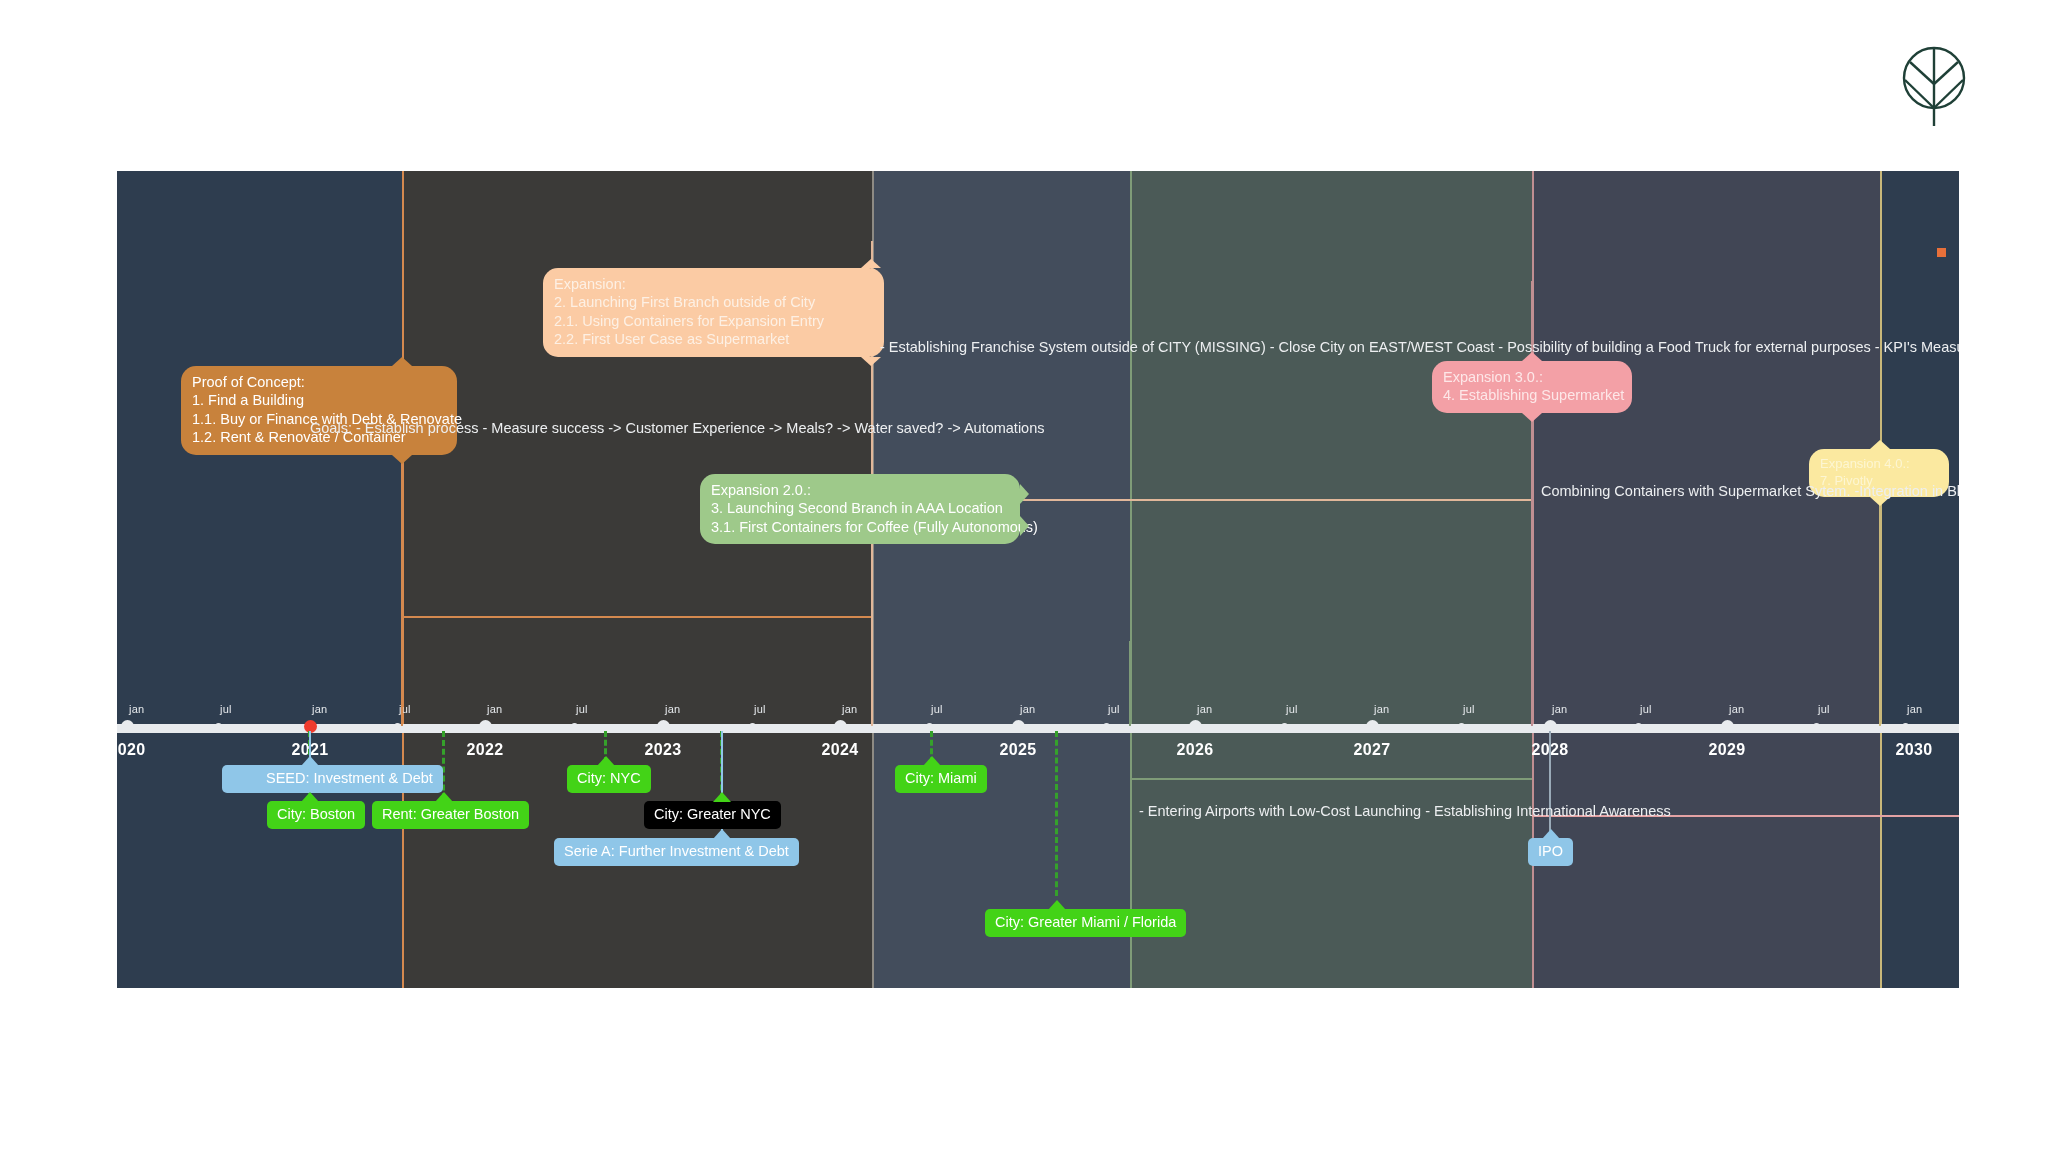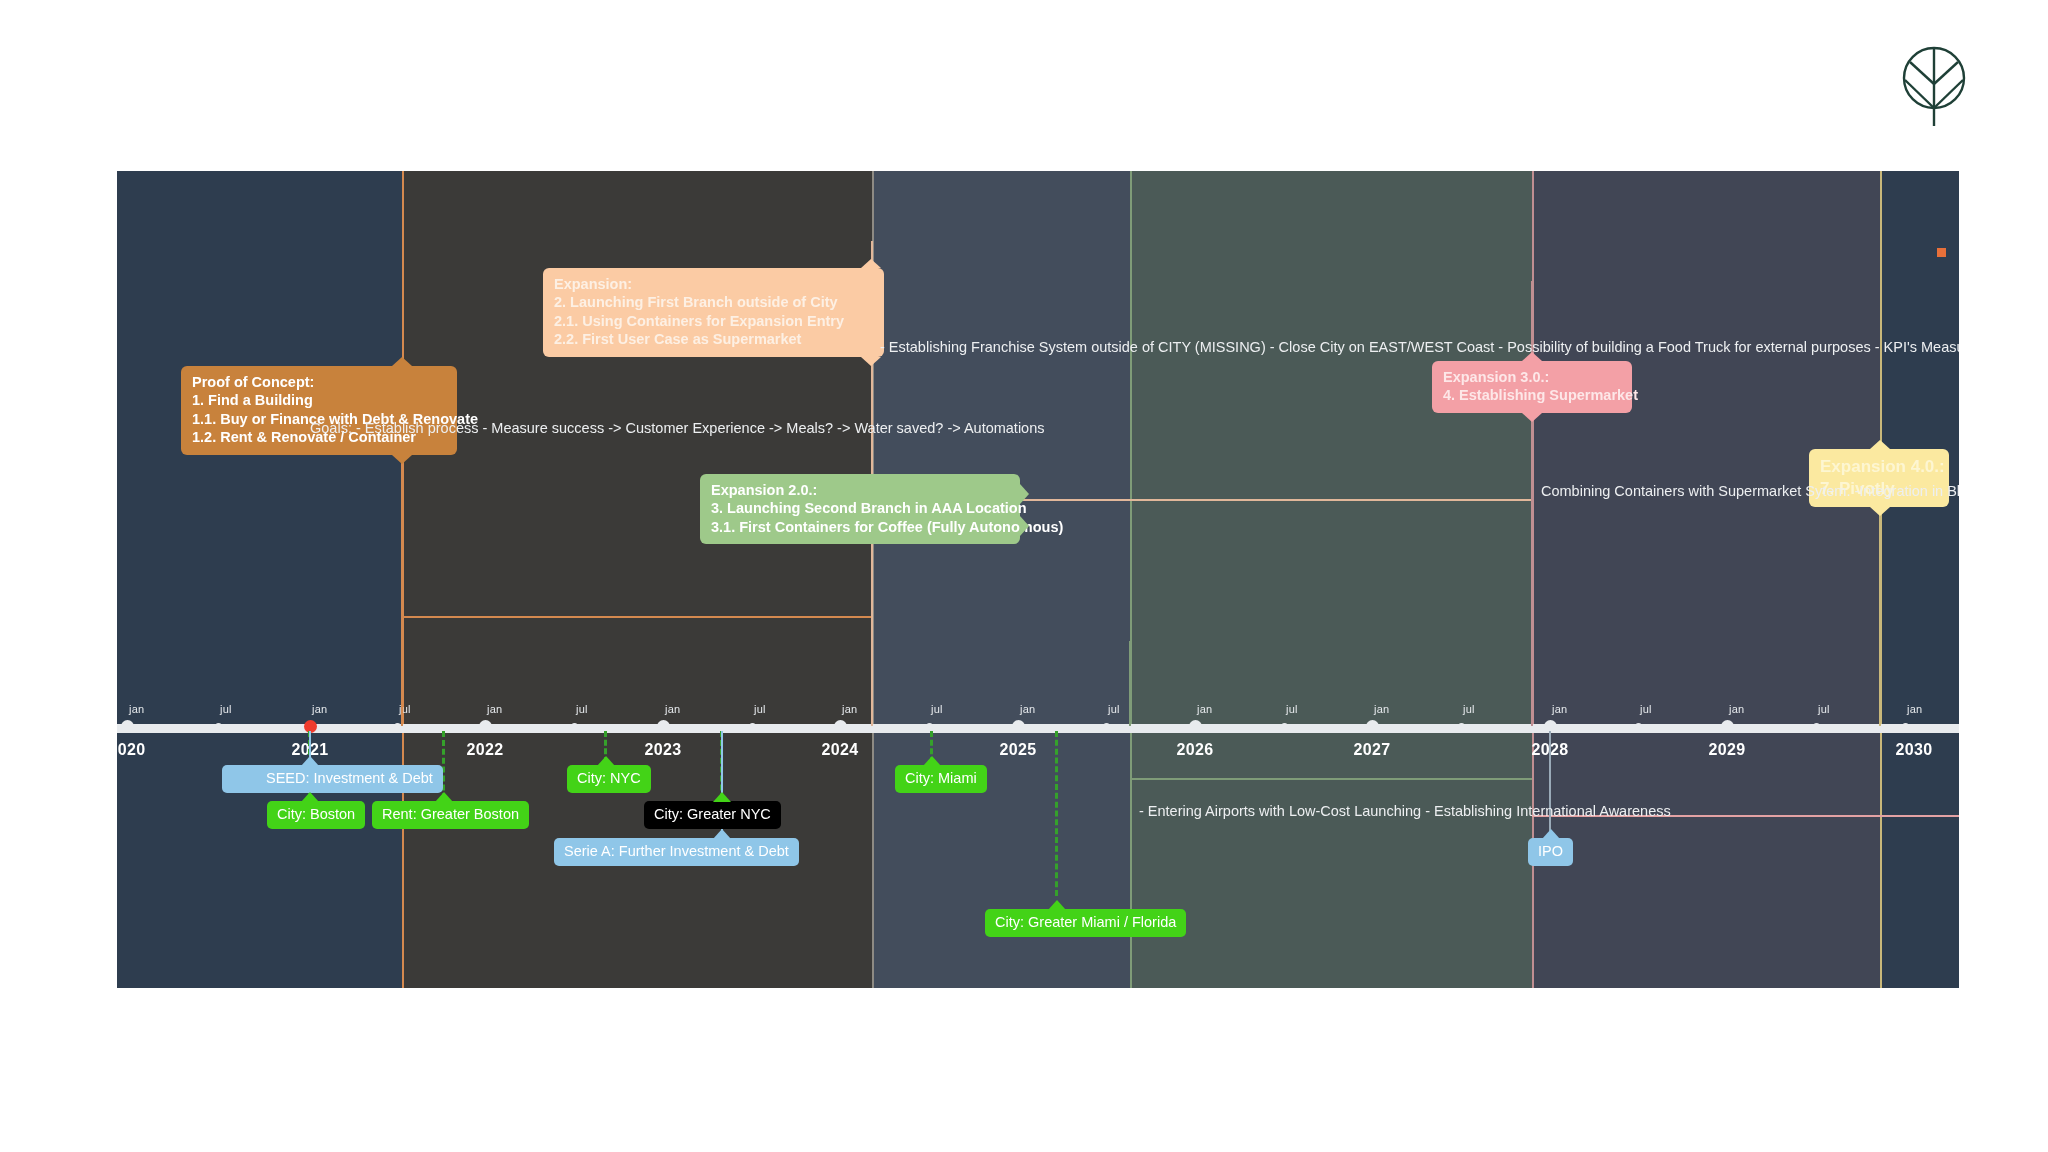--- a/index.html
+++ b/index.html
@@ -28,22 +28,22 @@
   .tick-lbl{position:absolute;top:532px;font-size:11px;color:#e6e9ec;
             transform:translateX(2px);letter-spacing:.2px;}
   .yr-lbl{position:absolute;top:570px;font-size:16px;font-weight:bold;color:#ffffff;
           transform:translateX(-50%);letter-spacing:.3px;}
 
   
   .stem{position:absolute;width:2px;}
   .stem.dashed{width:0;border-left:3px dashed #35a12b;}
 
   
-  .box{position:absolute;border-radius:6px;padding:7px 11px 8px 11px;
-       box-sizing:border-box;line-height:1.27;color:#ffffff;font-size:14.5px;font-weight:bold;}
+  .box{position:absolute;border-radius:15px;padding:7px 11px 8px 11px;
+       box-sizing:border-box;line-height:1.27;color:#ffffff;font-size:14.5px;}
   .box .ln{white-space:nowrap;display:block;}
   
   .notch{position:absolute;width:0;height:0;}
 
   
   .pill{position:absolute;border-radius:5px;padding:5px 10px 6px 10px;
         box-sizing:border-box;color:#ffffff;font-size:14.5px;white-space:nowrap;
         line-height:1.2;}
 
   
@@ -194,21 +194,21 @@
       <div class="notch" style="right:-9px;bottom:8px;border-top:10px solid transparent;border-bottom:10px solid transparent;border-left:9px solid #9ec98a;"></div>
     </div>
 
     <div class="box" style="left:1315px;top:190px;width:200px;background:#f3a0a6;color:#fde7e8;">
       <span class="ln">Expansion 3.0.:</span>
       <span class="ln">4. Establishing Supermarket</span>
       <div class="notch" style="left:90px;top:-9px;border-left:10px solid transparent;border-right:10px solid transparent;border-bottom:9px solid #f3a0a6;"></div>
       <div class="notch" style="left:90px;bottom:-9px;border-left:10px solid transparent;border-right:10px solid transparent;border-top:9px solid #f3a0a6;"></div>
     </div>
 
-    <div class="box" style="left:1692px;top:278px;width:140px;background:#fbe9a0;color:#fdf6d2;font-size:17px;">
+    <div class="box" style="left:1692px;top:278px;width:140px;background:#fbe9a0;color:#fdf6d2;font-size:13px;">
       <span class="ln">Expansion 4.0.:</span>
       <span class="ln">7. Pivotly</span>
       <div class="notch" style="left:61px;top:-9px;border-left:10px solid transparent;border-right:10px solid transparent;border-bottom:9px solid #fbe9a0;"></div>
       <div class="notch" style="left:61px;bottom:-9px;border-left:10px solid transparent;border-right:10px solid transparent;border-top:9px solid #fbe9a0;"></div>
     </div>
 
     <div class="txt" style="left:193px;top:248px;">
       <span class="ln">Goals:</span>
       <span class="ln">- Establish process</span>
       <span class="ln">- Measure success</span>

